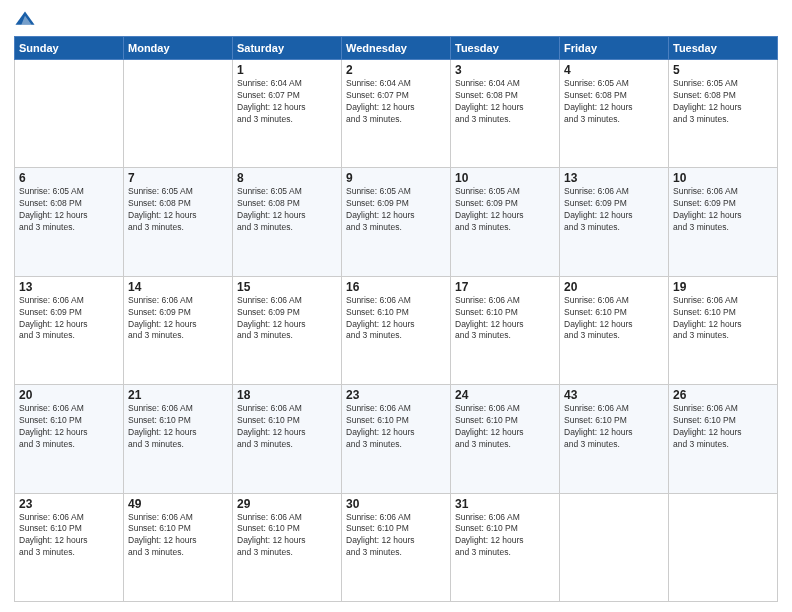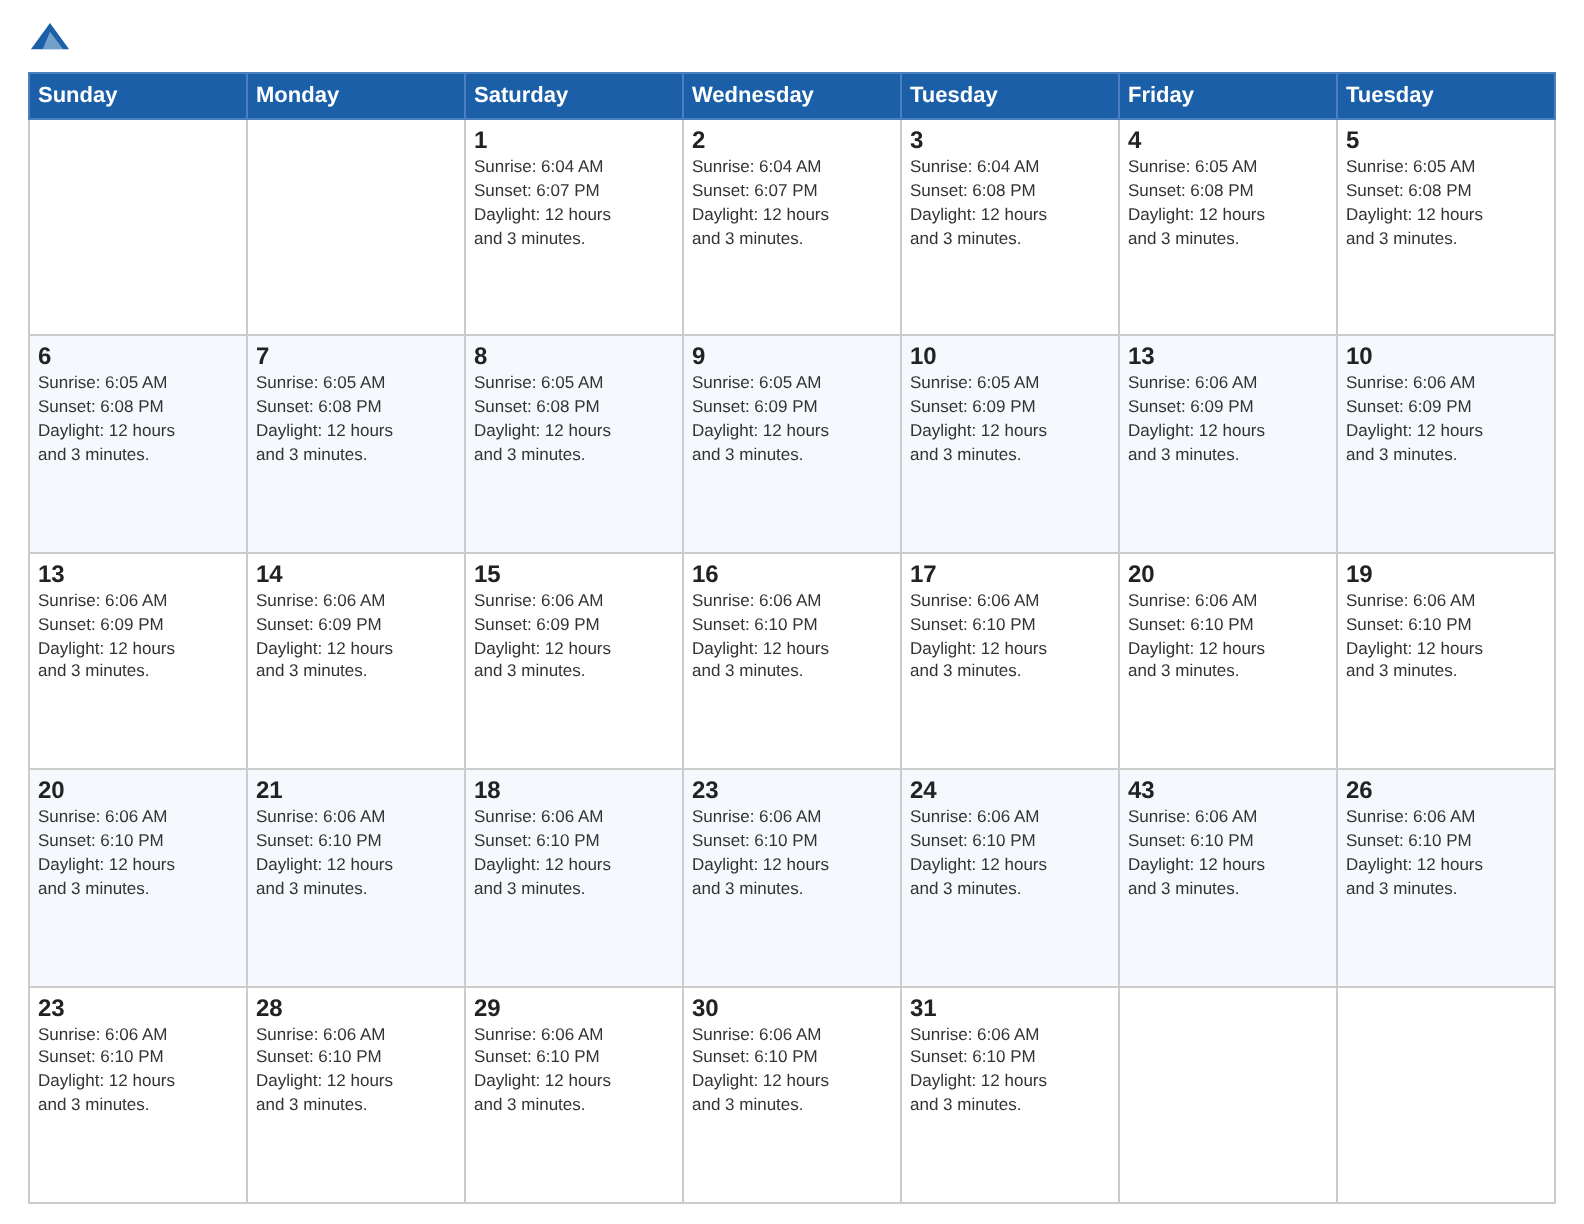--- a/index.html
+++ b/index.html
@@ -332,21 +332,21 @@
         </tr>
         <tr>
           <td>
             <div class="day-num">23</div>
             <div class="day-info" style="white-space: pre-line;">Sunrise: 6:06 AM
 Sunset: 6:10 PM
 Daylight: 12 hours
 and 3 minutes.</div>
           </td>
           <td>
-            <div class="day-num">28</div>
+            <div class="day-num">49</div>
             <div class="day-info" style="white-space: pre-line;">Sunrise: 6:06 AM
 Sunset: 6:10 PM
 Daylight: 12 hours
 and 3 minutes.</div>
           </td>
           <td>
             <div class="day-num">29</div>
             <div class="day-info" style="white-space: pre-line;">Sunrise: 6:06 AM
 Sunset: 6:10 PM
 Daylight: 12 hours

